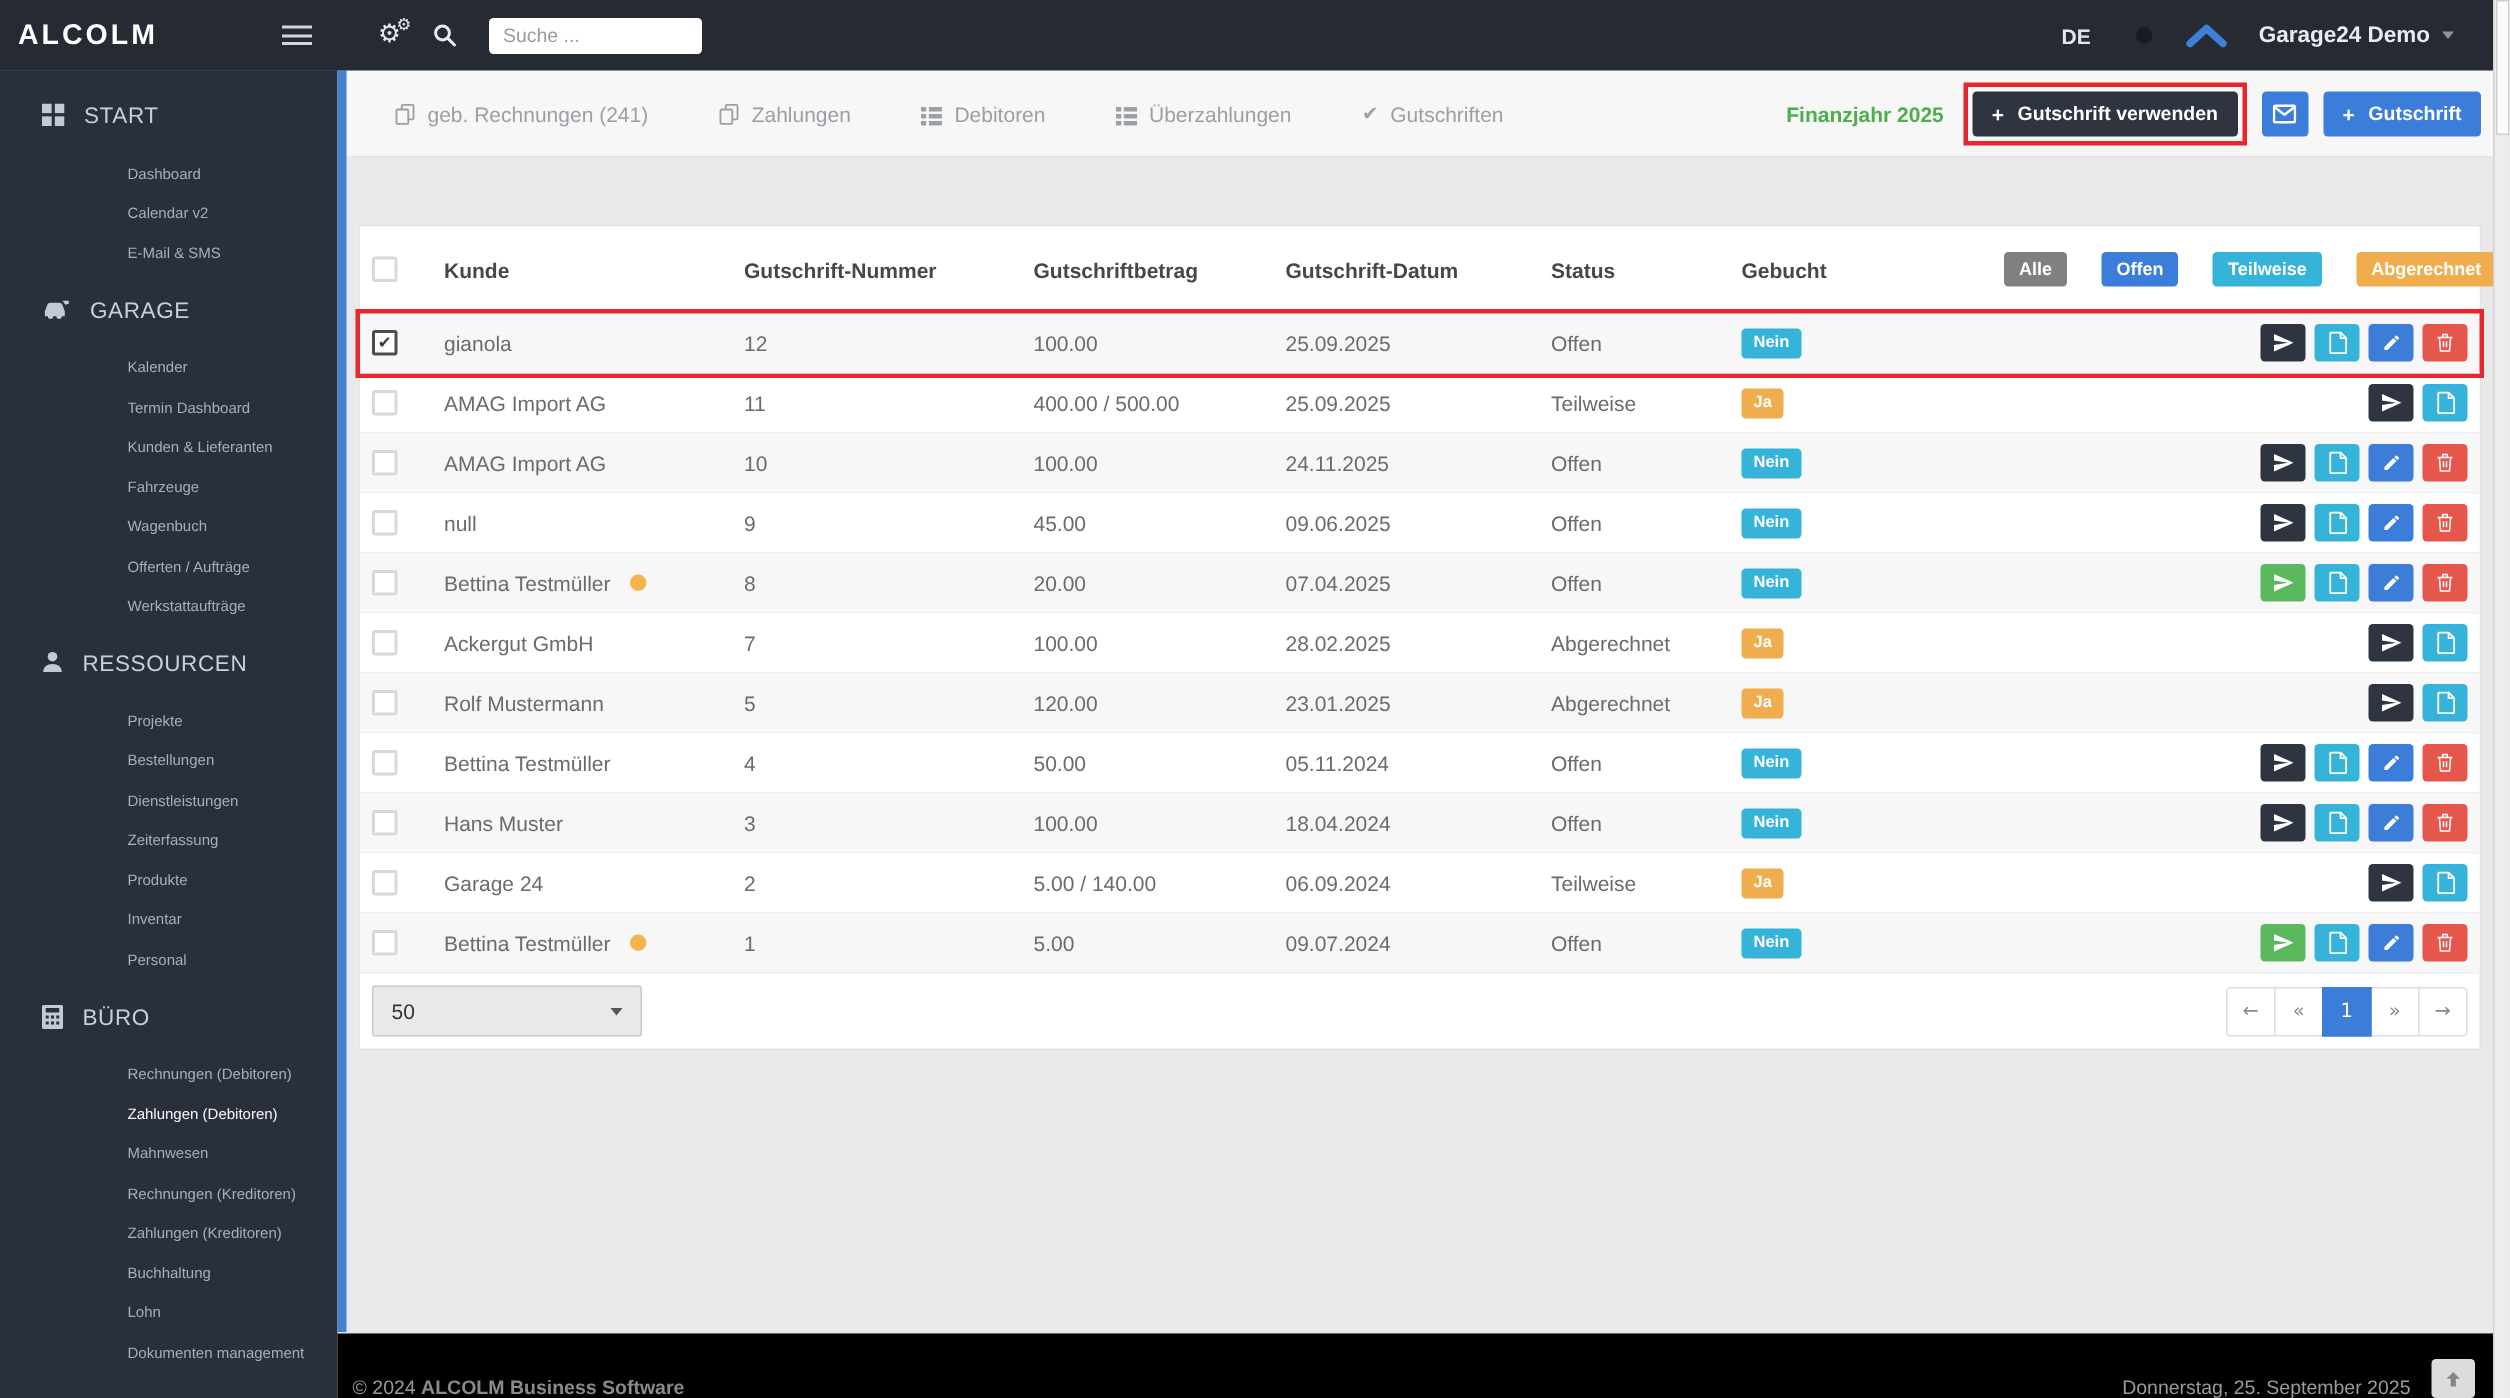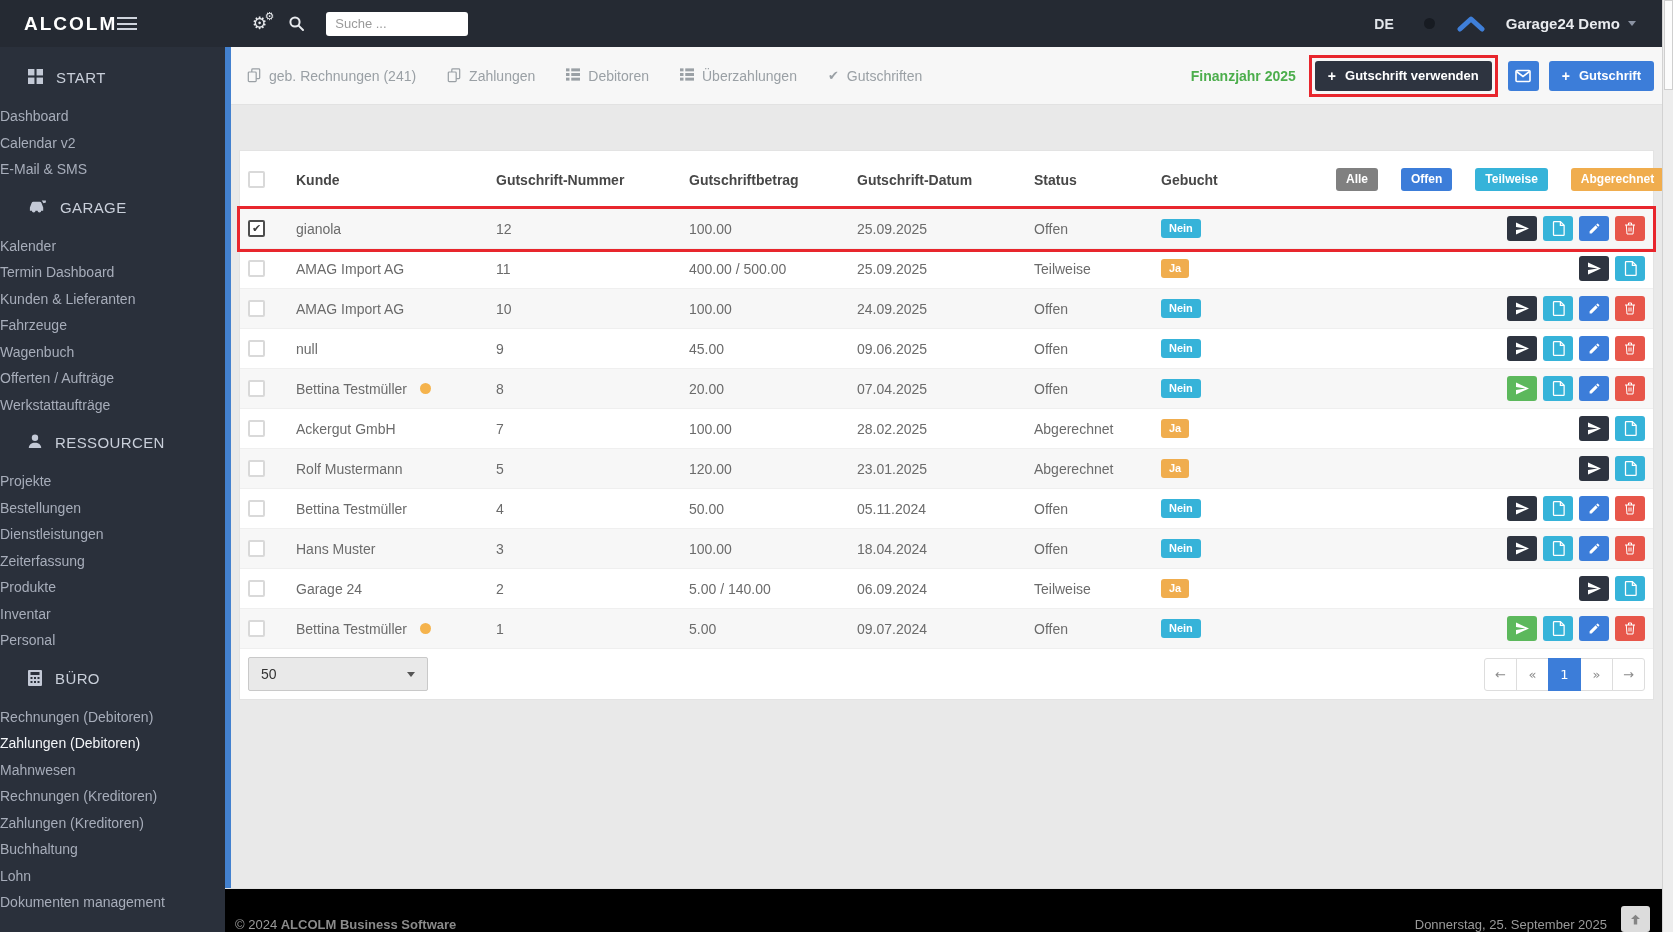--- a/index.html
+++ b/index.html
@@ -2,21 +2,21 @@
 <html><head>
 <meta charset="utf-8">
 <style>
   * { margin:0; padding:0; box-sizing:border-box; }
   html,body { width:1673px; height:932px; overflow:hidden; }
   body { font-family:"Liberation Sans","DejaVu Sans",sans-serif; background:#e9e9e9; position:relative; }
   .ico { font-family:"DejaVu Sans",sans-serif; }
 
   
   .topbar { position:absolute; left:0; top:0; width:1662px; height:47px; background:#252a33; display:flex; align-items:center; z-index:5; }
-  .brand { width:225px; height:100%; display:flex; align-items:center; padding:0 17px 0 24px; background:#252a33; flex:0 0 auto; }
+  .brand { width:225px; height:100%; display:flex; align-items:center; justify-content:space-between; padding:0 17px 0 12px; background:#252a33; flex:0 0 auto; }
   .brand-logo { color:#fff; font-size:19px; font-weight:bold; letter-spacing:2px; }
   .hamburger { width:20px; height:13px; border-top:2px solid #cfd4dd; border-bottom:2px solid #cfd4dd; position:relative; cursor:pointer; }
   .hamburger:before { content:""; position:absolute; left:0; right:0; top:3.5px; height:2px; background:#cfd4dd; }
   .top-left { display:flex; align-items:center; gap:21px; margin-left:27px; }
   .cogs { color:#e8eaee; font-size:17px; position:relative; line-height:1; }
   .cogs .small-cog { font-size:11px; position:absolute; right:-7px; top:-4px; }
   .search-wrap { display:flex; align-items:center; gap:21px; }
   .search-input { width:142px; height:24px; border:none; border-radius:3px; background:#fff; font-size:13px; padding:0 9px; color:#444; outline:none; font-family:inherit; }
   .search-input::placeholder { color:#9a9a9a; }
   .top-right { margin-left:auto; display:flex; align-items:center; gap:0; padding-right:26px; }
@@ -24,28 +24,28 @@
   .notif-dot { width:11px; height:11px; border-radius:50%; background:#171b22; margin-left:30px; }
   .logo-caret { margin-left:22px; display:flex; align-items:center; }
   .account { color:#e9ebef; font-size:15px; font-weight:bold; margin-left:21px; cursor:pointer; }
   .caret-down { width:0; height:0; border-left:4px solid transparent; border-right:4px solid transparent; border-top:5px solid #8b93a3; margin-left:8px; }
 
   
   .sidebar { position:absolute; left:0; top:47px; width:225px; height:885px; background:#2a303b; overflow:hidden; padding-top:22px; }
   .side-section { margin-bottom:16px; }
   .side-header { height:34px; display:flex; align-items:flex-start; gap:13px; padding-left:28px; color:#c9cfda; font-size:15px; letter-spacing:.4px; cursor:pointer; }
   .side-header svg { flex:0 0 auto; }
-  .side-item { height:26.5px; display:flex; align-items:center; color:#a7adba; font-size:14px; cursor:pointer; }
+  .side-item { height:26.5px; display:flex; align-items:center; padding-left:49px; color:#a7adba; font-size:10px; cursor:pointer;margin-left:36px; }
   .side-item.active { color:#f4f6f9; }
   .accent-strip { position:absolute; left:225px; top:47px; width:6px; height:841px; background:#4381cf; z-index:4; }
 
   
   .tabbar { position:absolute; left:231px; top:47px; width:1431px; height:58px; background:#f7f7f7; border-bottom:1px solid #e2e2e2; display:flex; align-items:center; padding:0 8px 0 16px; }
   .tabs { display:flex; align-items:center; gap:31px; }
-  .tab { display:flex; align-items:flex-start; gap:8px; color:#9aa0a5; font-size:14px; cursor:pointer; white-space:nowrap; }
+  .tab { display:flex; align-items:flex-end; gap:8px; color:#9aa0a5; font-size:14px; cursor:pointer; white-space:nowrap;margin-left:16px; }
   .tab .ico { font-size:13px; }
   .tab-actions { margin-left:auto; display:flex; align-items:center; gap:10px; }
   .fiscal { color:#4cae4c; font-size:14px; font-weight:bold; margin-right:3px;padding-left:24px; }
   .btn { display:inline-flex; align-items:center; justify-content:center; gap:9px; height:30px; border:none; border-radius:3px; color:#fff; font-size:13px; font-weight:bold; font-family:inherit; cursor:pointer; padding:0 13px; }
   .btn .plus { font-size:14px; font-weight:bold; }
   .btn-darknavy { background:#2e3440; }
   .btn-blue { background:#3c7dd9; }
   .btn-sq { width:31px; padding:0; }
   .annotate-wrap { border:3px solid #e8262d; padding:3px; display:inline-flex; background:transparent; }
 
@@ -369,21 +369,21 @@
         </div>
         <div class="trow grid-cols odd">
           <span class="cell-cb">
             <span class="checkbox"></span>
           </span>
           <span class="cust">
             <span>AMAG Import AG</span>
           </span>
           <span>10</span>
           <span>100.00</span>
-          <span>24.09.2025</span>
+          <span>24.11.2025</span>
           <span>Offen</span>
           <span><span class="badge badge-cyan">Nein</span></span>
           <span class="actions">
             <button class="abtn abtn-dark">
               <span style="display:inline-flex;">
                 <svg width="15" height="13" viewBox="0 0 24 22" fill="#fff">
                   <path d="M1 21l22-10L1 1v7.5L17 11 1 13.5z"></path>
                 </svg>
               </span>
             </button>

